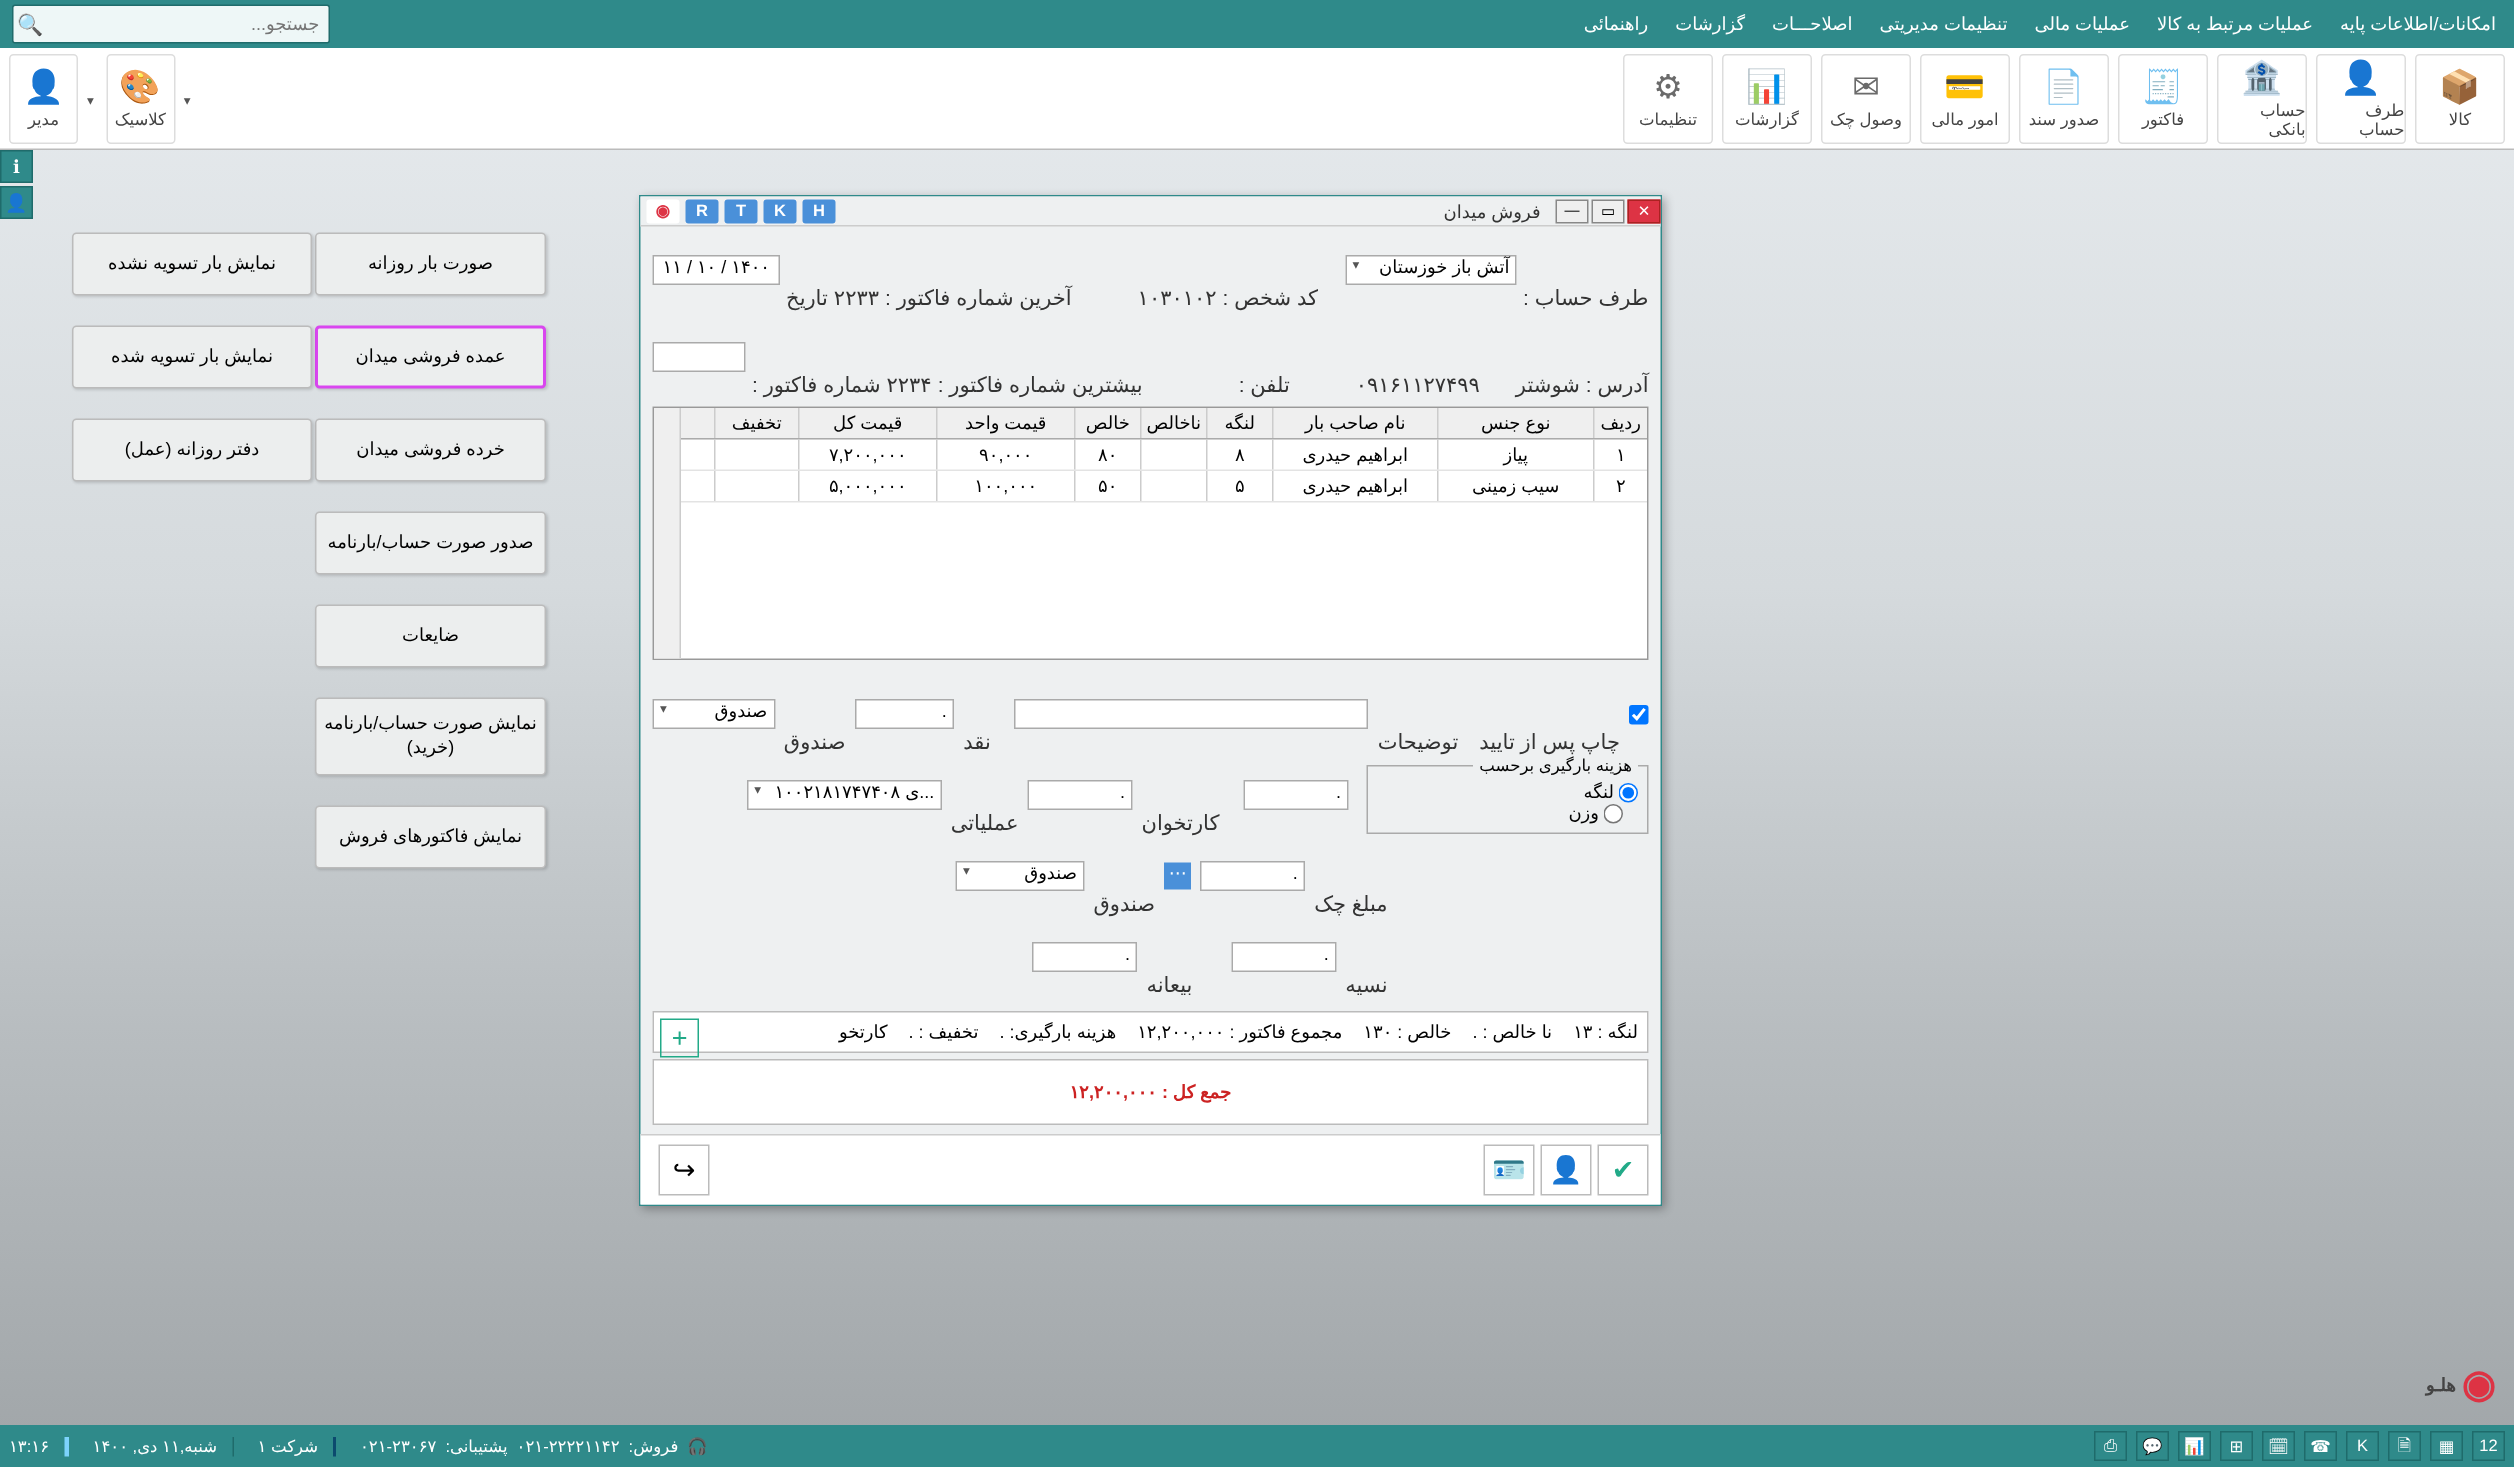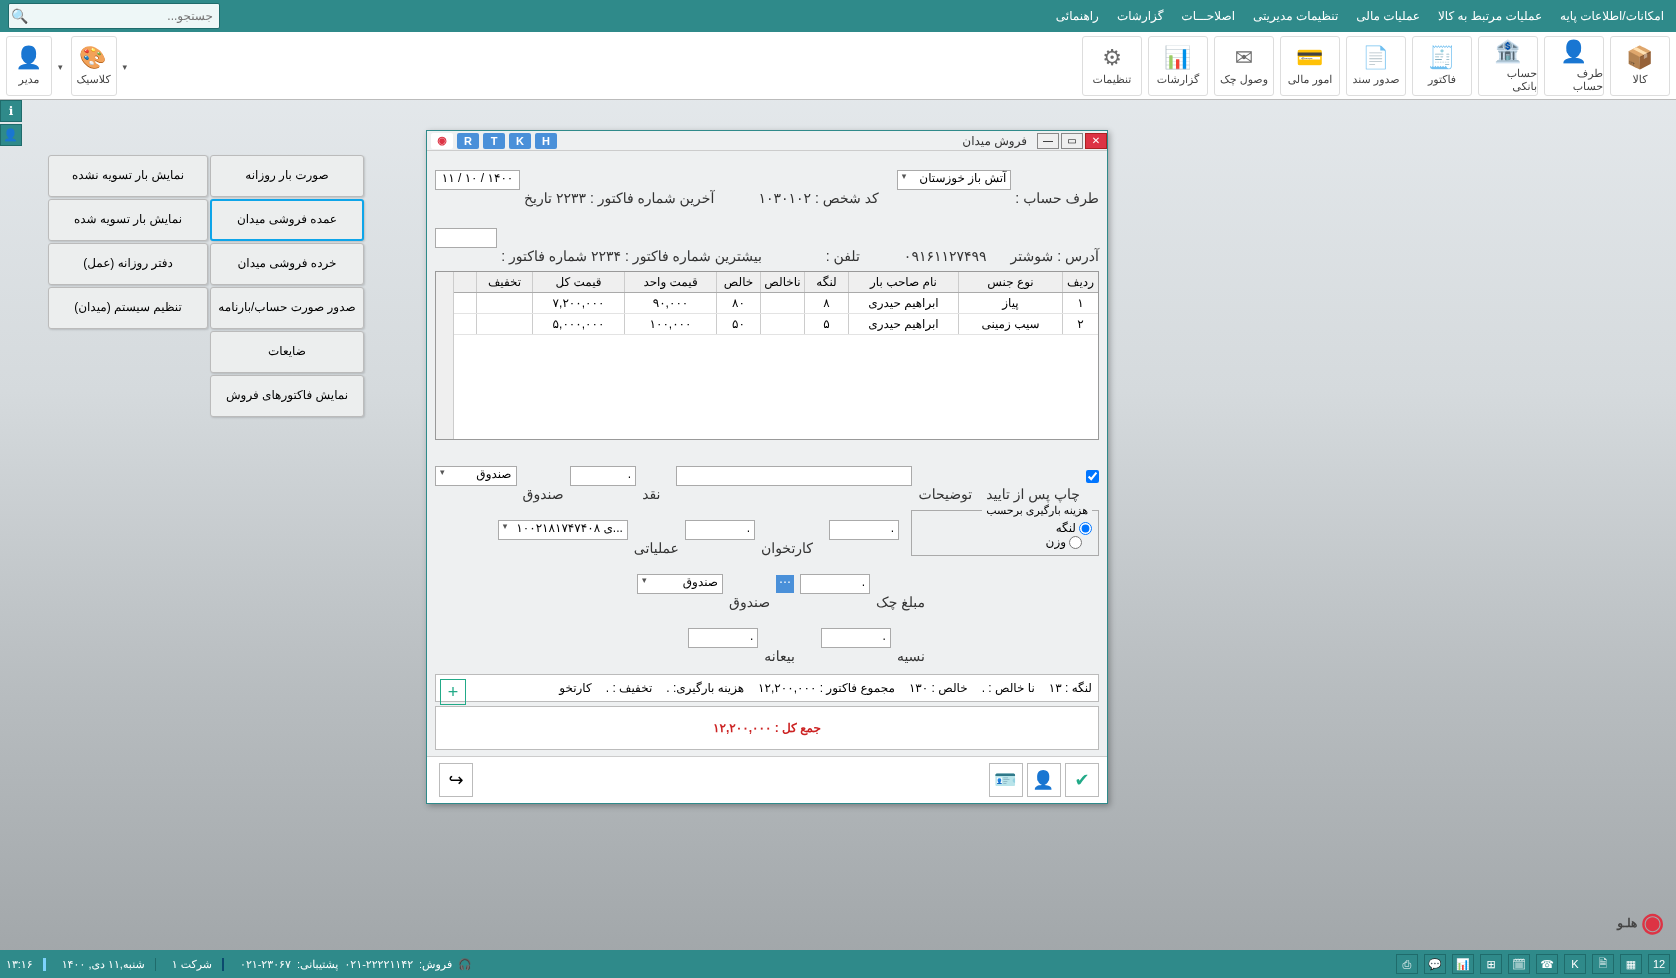--- a/index.html
+++ b/index.html
@@ -18,26 +18,26 @@
 .rbtn{display:flex;flex-direction:column;align-items:center;justify-content:center;width:60px;height:60px;border:1px solid #ddd;border-radius:3px;cursor:pointer;background:#fff;}
 .rbtn.small{width:46px;}
 .rbtn .ic{font-size:22px;color:#6b6b6b;}
 .rbtn .lbl{font-size:11px;margin-top:2px;color:#444;}
 .ribbon .left{margin-right:auto;display:flex;gap:6px;align-items:center;}
 .ribbon .left .arrow::after{content:"\25BE";font-size:9px;color:#555;margin-right:2px;}
 
 .lstrip{position:absolute;left:0;top:100px;z-index:2;display:flex;flex-direction:column;gap:2px;}
 .lstrip .sq{width:22px;height:22px;background:#2f8a8a;color:#fff;display:flex;align-items:center;justify-content:center;font-size:12px;border:1px solid #1f6b6b;cursor:pointer;}
 
-.panel{position:absolute;z-index:2;top:155px;display:flex;flex-direction:column;gap:2px;}
+.panel{position:absolute;z-index:2;top:155px;display:flex;flex-direction:column;gap:20px;}
 .panelA{right:1312px;width:154px;}
 .panelB{right:1468px;width:160px;}
 .pb{height:42px;display:flex;align-items:center;justify-content:center;background:#eceeee;border:1px solid #bbb;border-radius:3px;box-shadow:1px 1px 2px rgba(0,0,0,.15);cursor:pointer;text-align:center;padding:0 4px;line-height:1.3;}
 .pb.tall{height:52px;}
-.pb.sel{border:2px solid #0ea5e9;color:#000;}
+.pb.sel{border:2px solid #d946ef;color:#000;}
 
 .modal{position:absolute;z-index:5;top:130px;left:426px;width:682px;background:#eef0f1;border:1px solid #2f8a8a;box-shadow:2px 2px 6px rgba(0,0,0,.3);}
 .mtitle{height:20px;background:#eef0f1;display:flex;align-items:center;direction:rtl;border-bottom:1px solid #ccc;}
 .mtitle .wbtns{display:flex;margin-left:2px;}
 .mtitle .wb{width:22px;height:16px;border:1px solid #888;margin-left:2px;display:flex;align-items:center;justify-content:center;font-size:10px;background:#efefef;cursor:pointer;}
 .mtitle .wb.close{background:#d34;color:#fff;border-color:#a22;}
 .mtitle .ttl{margin-right:6px;color:#333;}
 .mtitle .chips{margin-right:auto;display:flex;gap:4px;padding:0 4px;}
 .chip{width:22px;height:16px;background:#4a90d9;color:#fff;display:flex;align-items:center;justify-content:center;font-weight:bold;font-size:11px;border-radius:2px;cursor:pointer;}
 .chip.logo{background:#fff;color:#d34;}
@@ -153,27 +153,27 @@
   <div class="sq">ℹ</div>
   <div class="sq">👤</div>
 </div>
 
 <div class="panel panelA" id="pA">
     <div class="pb">صورت بار روزانه</div>
     <div class="pb sel">عمده فروشی میدان</div>
     <div class="pb">خرده فروشی میدان</div>
     <div class="pb">صدور صورت حساب/بارنامه</div>
     <div class="pb">ضایعات</div>
+    <div class="pb tall">نمایش صورت حساب/بارنامه (خرید)</div>
     <div class="pb">نمایش فاکتورهای فروش</div>
   </div>
 <div class="panel panelB" id="pB">
     <div class="pb">نمایش بار تسویه نشده</div>
     <div class="pb">نمایش بار تسویه شده</div>
     <div class="pb">دفتر روزانه (عمل)</div>
-    <div class="pb">تنظیم سیستم (میدان)</div>
   </div>
 
 <div class="modal">
   <div class="mtitle">
     <div class="wbtns">
       <div class="wb close">✕</div>
       <div class="wb">▭</div>
       <div class="wb">—</div>
     </div>
     <span class="ttl">فروش میدان</span>

